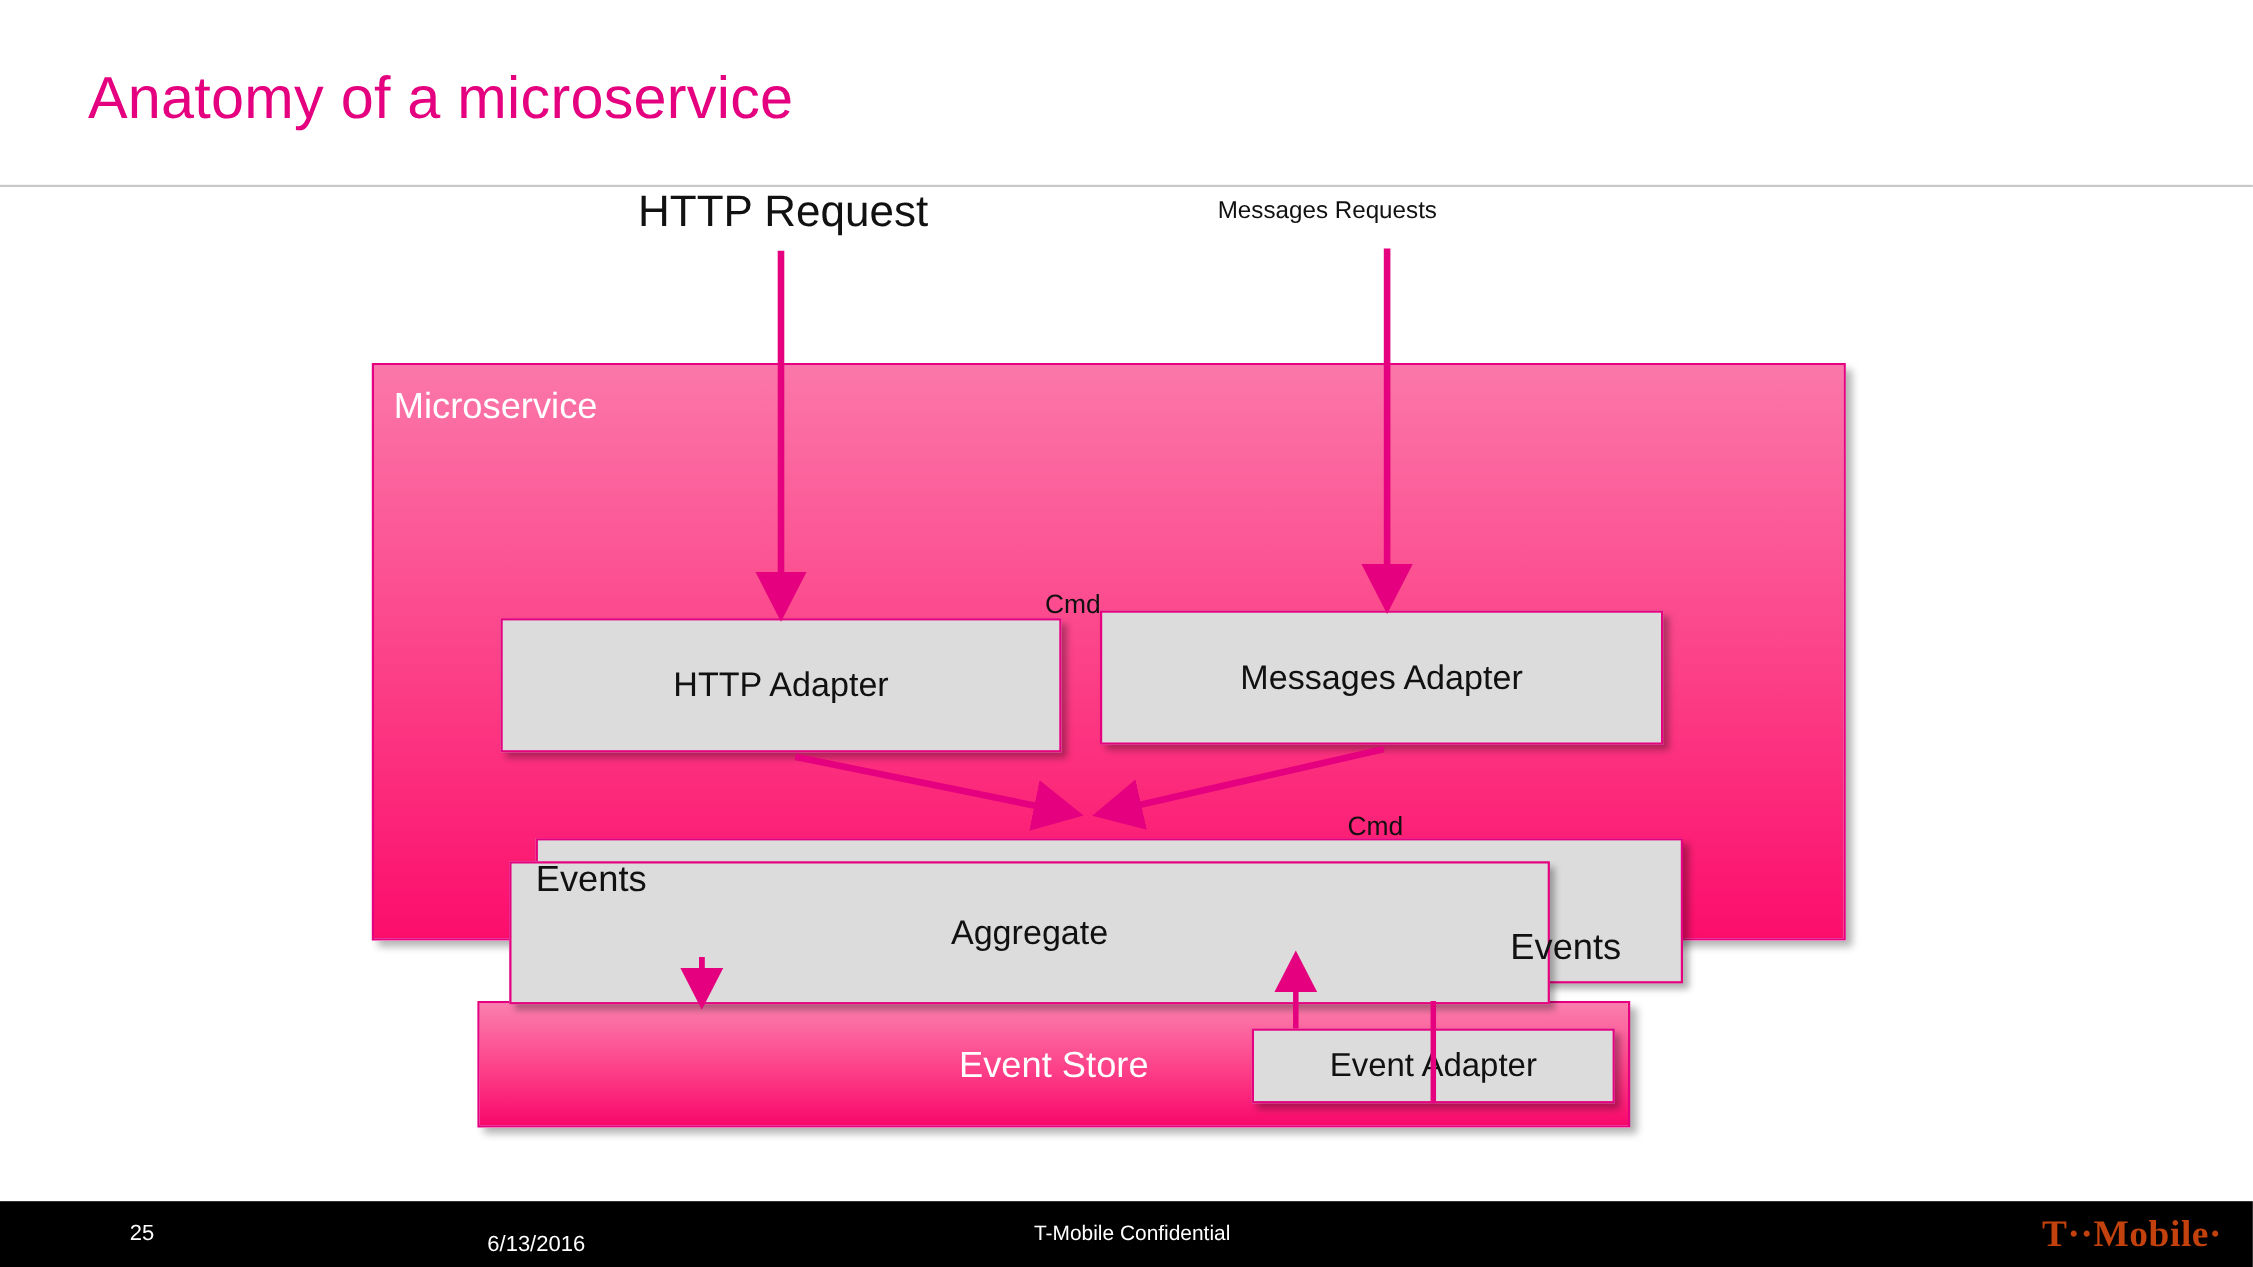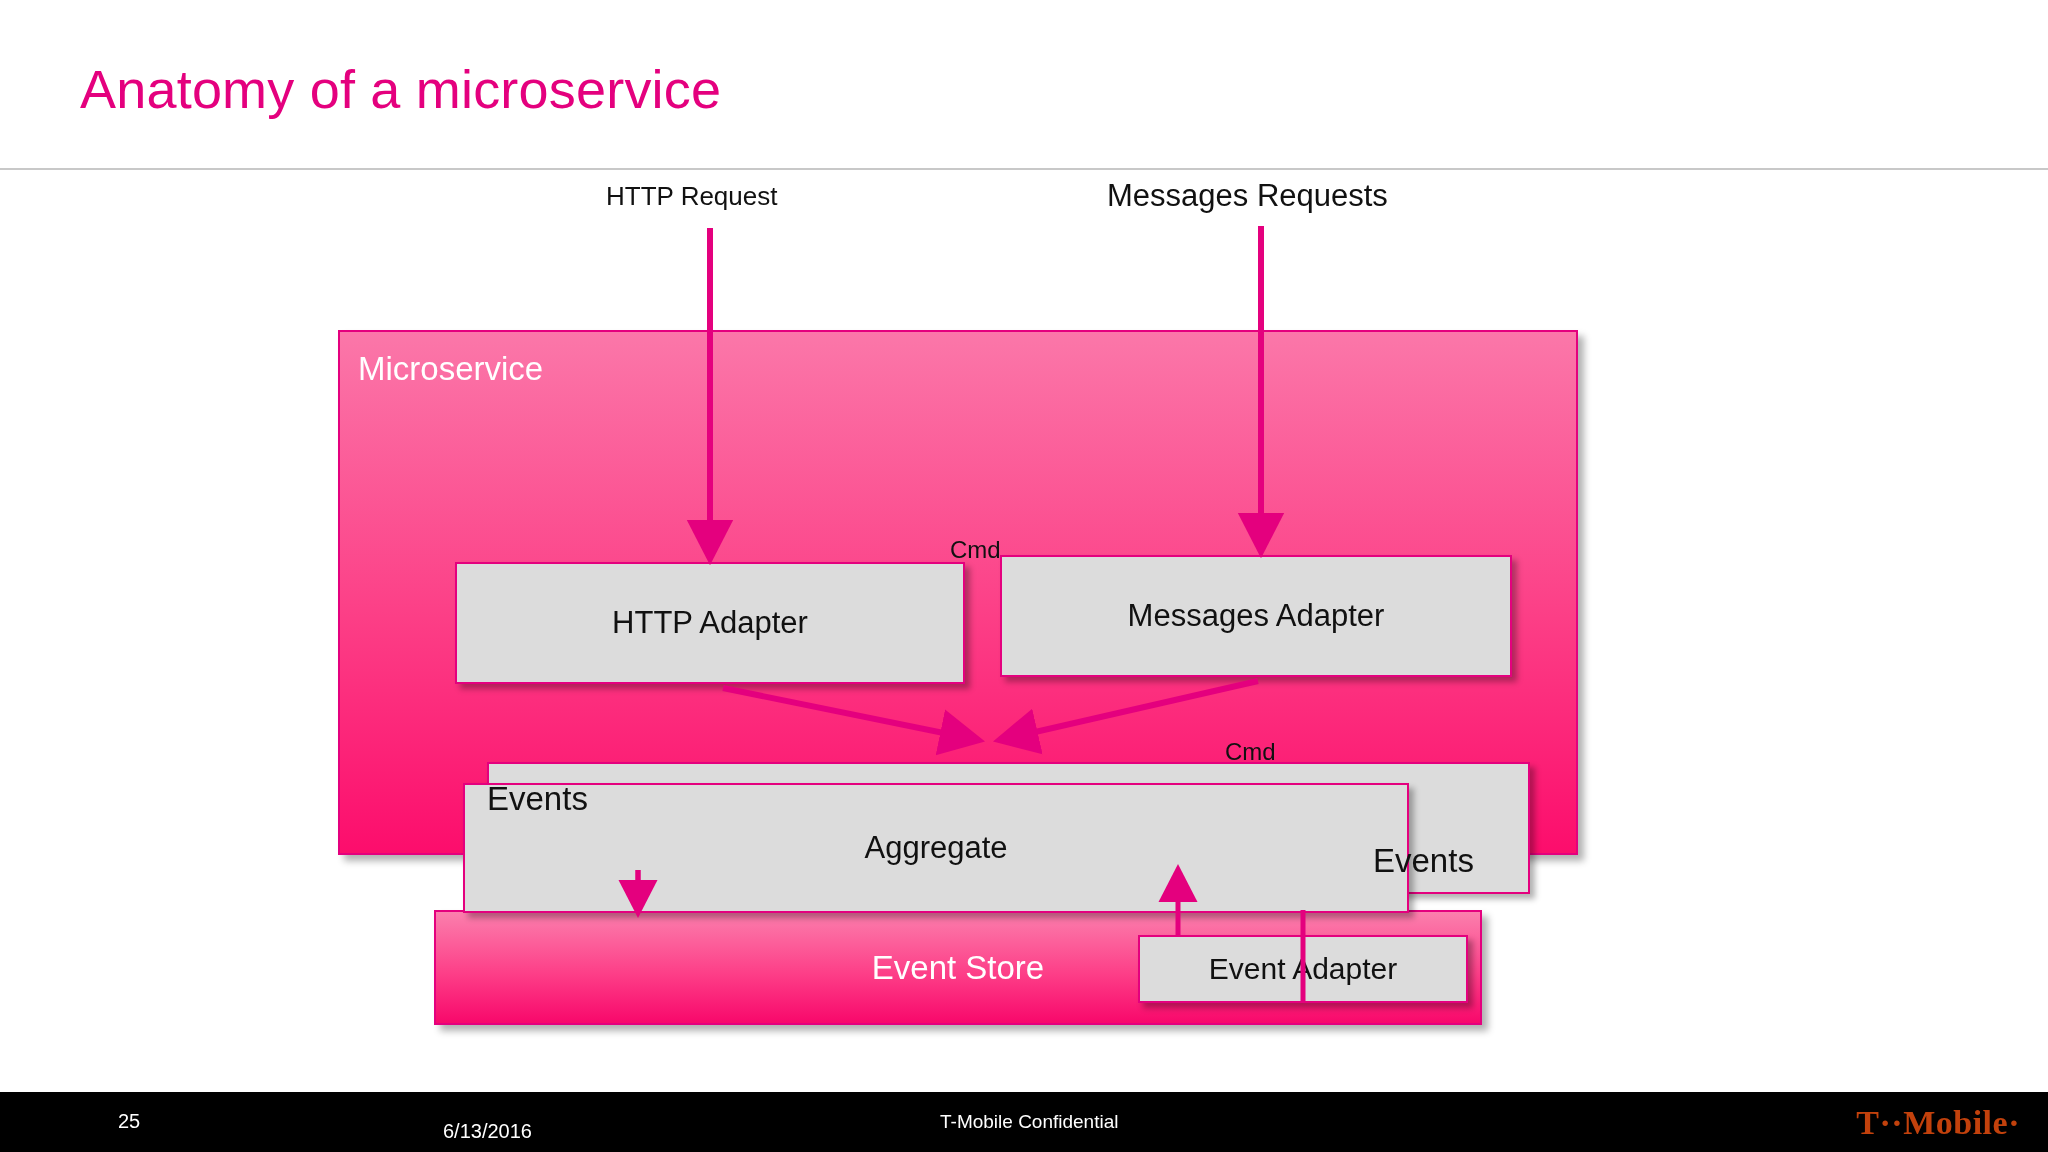--- a/index.html
+++ b/index.html
@@ -51,21 +51,21 @@
     color: #111111;
     font-family: "Liberation Sans", sans-serif;
     white-space: nowrap;
   }
 
   
   #microservice-box {
     position: absolute;
     left: 338px;
     top: 160px;
-    width: 1240px;
+    width: 1340px;
     height: 525px;
     background: linear-gradient(to bottom, #FB77A9 0%, #FC3E86 55%, #FC0D6C 100%);
     border: 2px solid #E4007E;
     box-sizing: border-box;
     box-shadow: 6px 6px 7px rgba(0,0,0,0.30);
   }
   #microservice-label {
     position: absolute;
     left: 18px;
     top: 18px;
@@ -128,22 +128,22 @@
   
   #connectors {
     position: absolute;
     left: 0; top: 0;
     width: 2048px;
     height: 930px;
     pointer-events: none;
   }
 
   
-  #http-request-label     { left: 580px; top: 11px;  font-size: 26px; margin-left: 26px; }
-  #messages-requests-label{ left: 1107px; top: 8px;  font-size: 31px; }
+  #http-request-label     { left: 580px; top: 0;  font-size: 40px; }
+  #messages-requests-label{ left: 1107px; top: 8px;  font-size: 22px; }
   #cmd-top-label          { left: 950px; top: 366px; font-size: 24px; }
   #cmd-bottom-label       { left: 1225px; top: 568px; font-size: 24px; }
   #events-left-label      { left: 487px; top: 610px; font-size: 33px; }
   #events-right-label     { left: 1373px; top: 672px; font-size: 33px; }
 
   
   #footer-bar {
     position: absolute;
     left: 0;
     top: 1092px;

